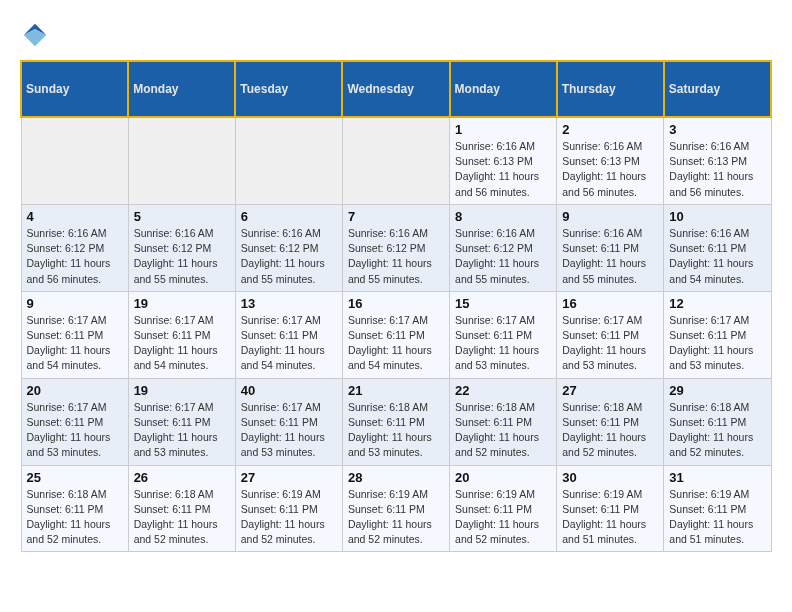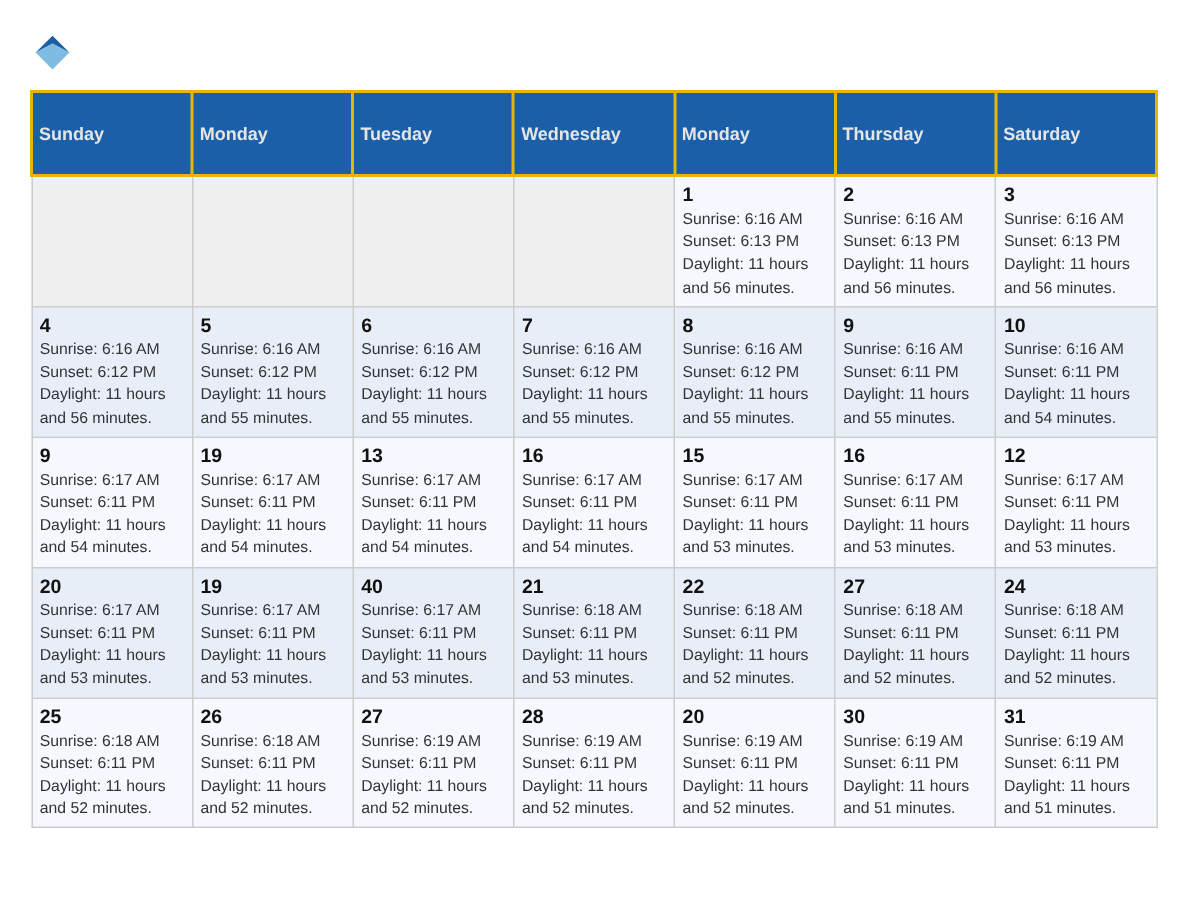--- a/index.html
+++ b/index.html
@@ -287,21 +287,21 @@
 and 52 minutes.</div>
         </td>
         <td>
           <div class="day-num">27</div>
           <div class="day-info" style="white-space: pre-line;">Sunrise: 6:18 AM
 Sunset: 6:11 PM
 Daylight: 11 hours
 and 52 minutes.</div>
         </td>
         <td>
-          <div class="day-num">24</div>
+          <div class="day-num">29</div>
           <div class="day-info" style="white-space: pre-line;">Sunrise: 6:18 AM
 Sunset: 6:11 PM
 Daylight: 11 hours
 and 52 minutes.</div>
         </td>
       </tr>
       <tr>
         <td>
           <div class="day-num">25</div>
           <div class="day-info" style="white-space: pre-line;">Sunrise: 6:18 AM

